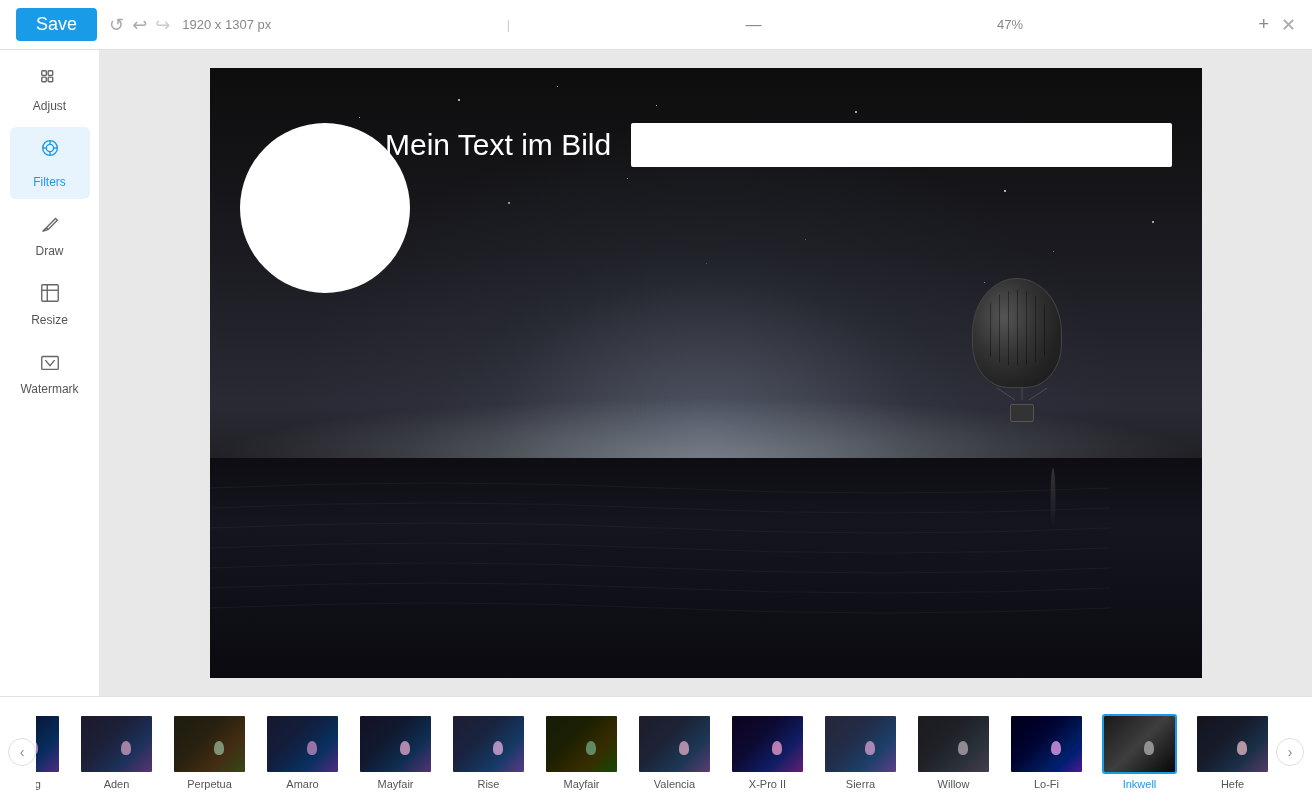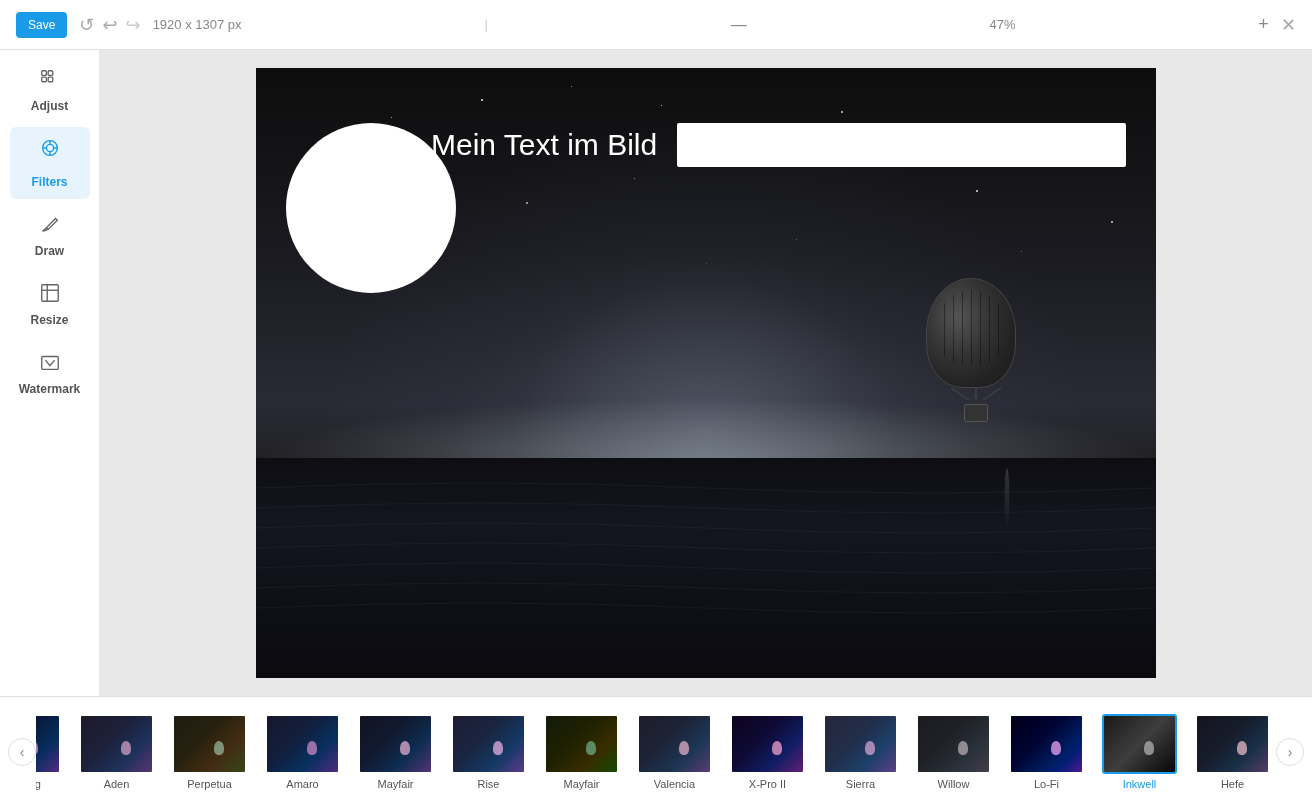--- a/index.html
+++ b/index.html
@@ -22,22 +22,22 @@
       align-items: center;
       padding: 0 16px;
       gap: 12px;
       flex-shrink: 0;
     }
     .save-btn {
       background: #1a9be8;
       color: #fff;
       border: none;
       border-radius: 4px;
-      padding: 6px 12px;
-      font-size: 12px;
+      padding: 6px 20px;
+      font-size: 18px;
       font-weight: 500;
       cursor: pointer;
     }
     .top-bar-icons {
       display: flex;
       gap: 8px;
       color: #888;
     }
     .top-bar-icons span {
       font-size: 18px;
@@ -84,21 +84,20 @@
     }
     .sidebar-item {
       display: flex;
       flex-direction: column;
       align-items: center;
       padding: 10px 12px;
       border-radius: 6px;
       cursor: pointer;
       width: 80px;
       gap: 4px;
-      font-weight: bold;
     }
     .sidebar-item.active {
       background: #e8f4fd;
     }
     .sidebar-item .icon {
       font-size: 20px;
       color: #666;
     }
     .sidebar-item.active .icon {
       color: #1a9be8;
@@ -126,21 +125,21 @@
       flex: 1;
       background: #e8e8e8;
       display: flex;
       align-items: center;
       justify-content: center;
       overflow: hidden;
     }
 
     .image-canvas {
       position: relative;
-      width: 900px;
+      width: 992px;
       height: 610px;
       background: #1a1a1a;
       overflow: hidden;
     }
 
     
     .canvas-bg {
       position: absolute;
       inset: 0;
       background:

